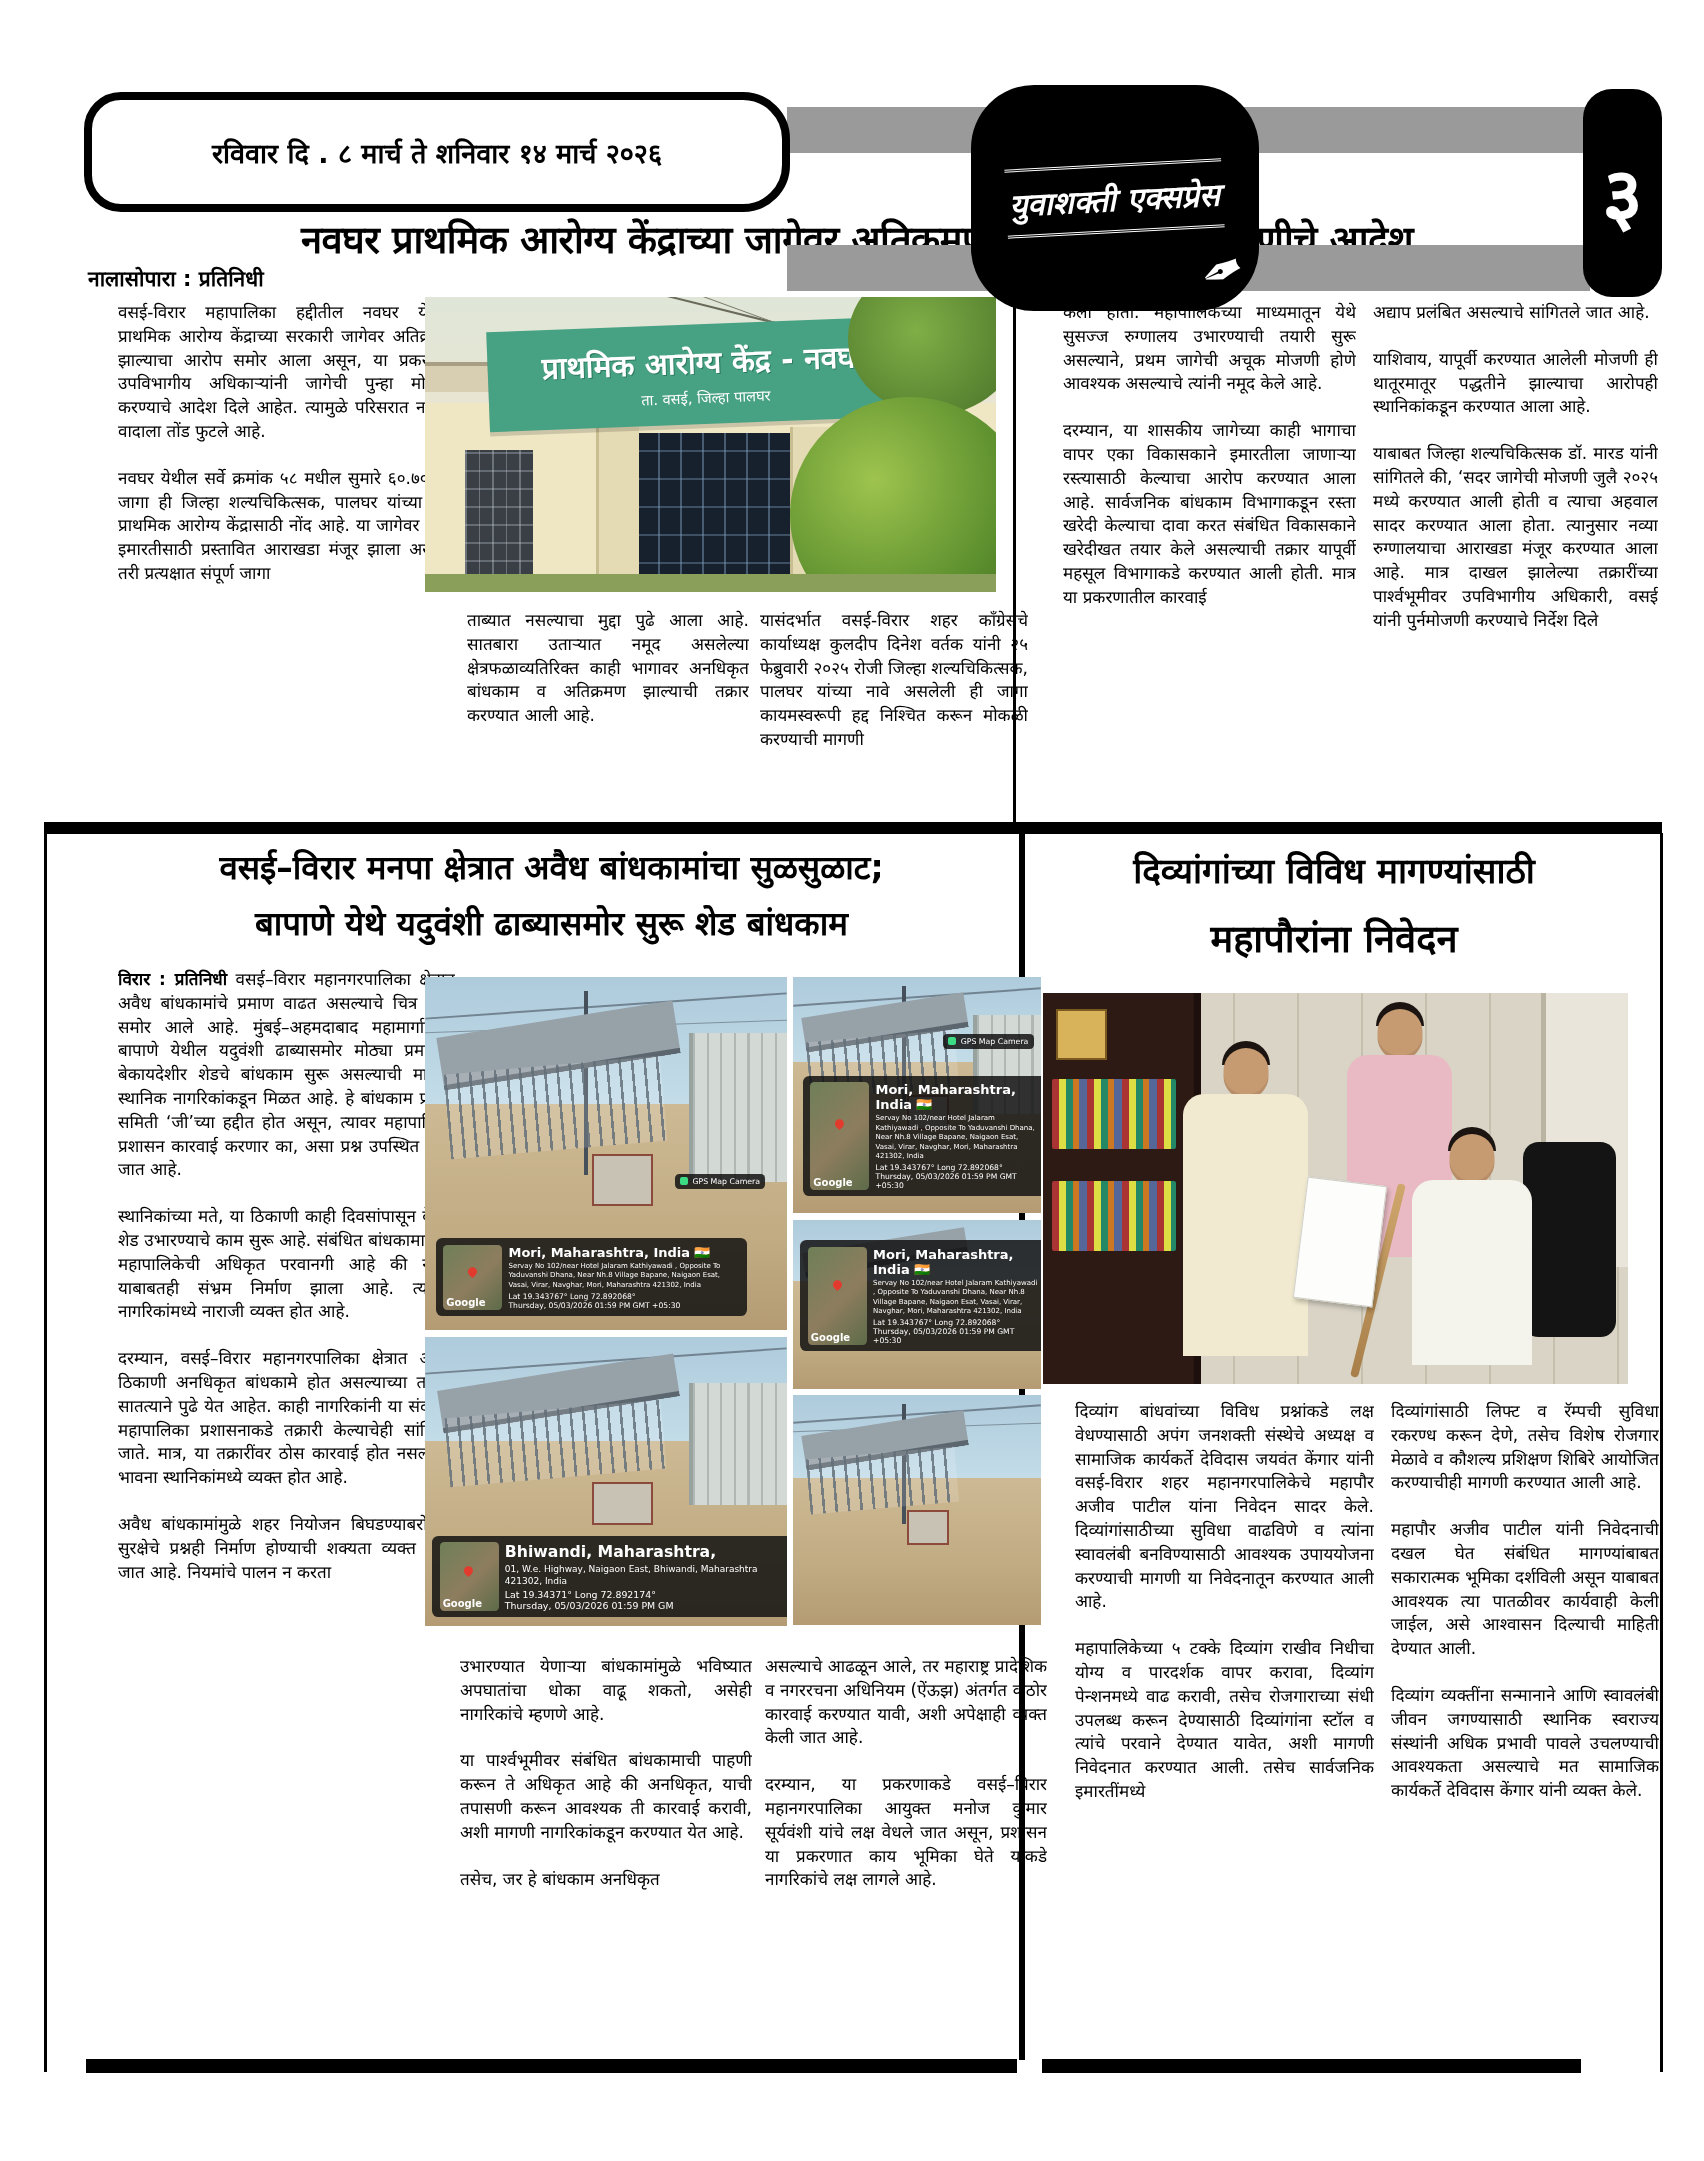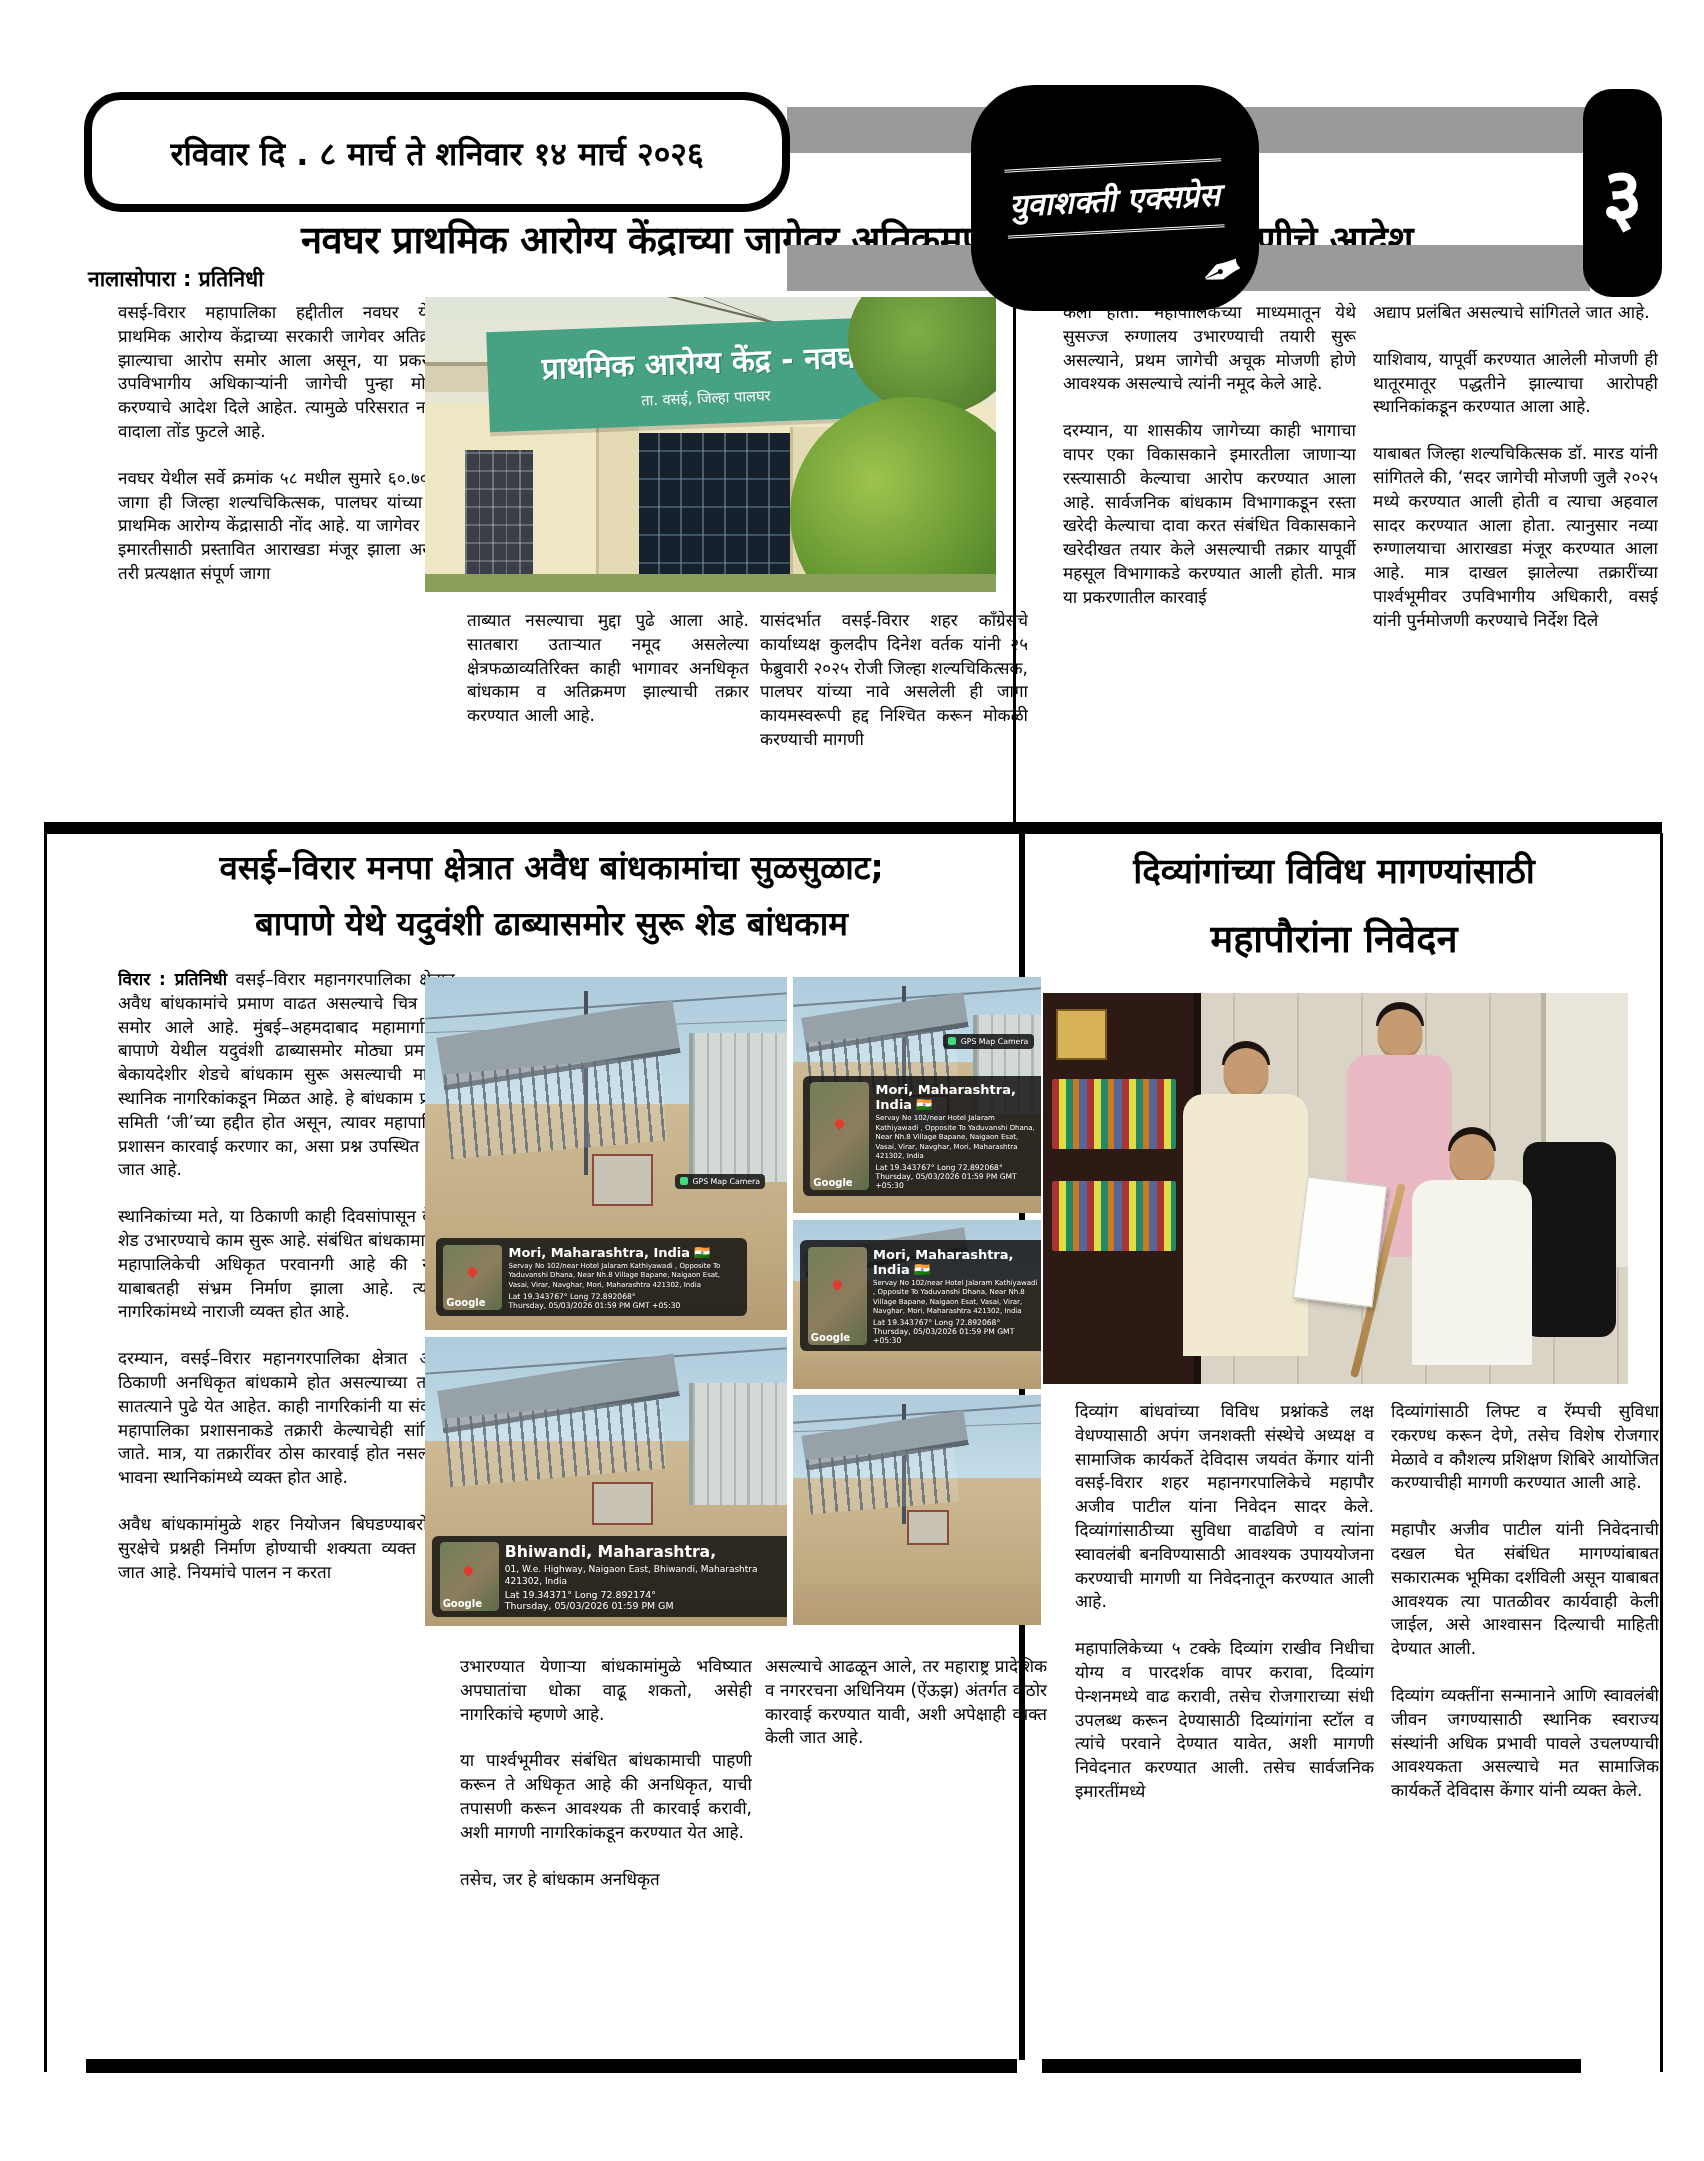--- a/index.html
+++ b/index.html
@@ -4,21 +4,21 @@
 <style>
   html,body{margin:0;padding:0;background:#ffffff;}
   .page{position:relative;width:1705px;height:2161px;background:#fff;overflow:hidden;
         font-family:"DejaVu Sans",sans-serif;color:#000;}
   .abs{position:absolute;}
 
   
   .date-box{left:84px;top:92px;width:706px;height:120px;border:8.4px solid #000;
             border-radius:37px 47px 47px 37px;display:flex;align-items:center;justify-content:center;
             box-sizing:border-box;background:#fff;z-index:3;}
-  .date-box span{font-size:32px;font-weight:bold;}
+  .date-box span{font-size:27px;font-weight:bold;}
   .gray-band{background:#9a9a9a;left:787px;width:803px;height:46px;z-index:1;}
   .band-top{top:107px;} .band-bottom{top:245px;}
   .masthead{left:971px;top:85px;width:288px;height:226px;background:#000;border-radius:63px;
             z-index:2;display:flex;align-items:center;justify-content:center;}
   .masthead-text{color:#fff;font-style:italic;font-weight:bold;font-size:31px;text-align:center;
             border-top:3.1px double #fff;border-bottom:3.1px double #fff;padding:10.5px 3.1px;transform:rotate(-3deg);}
   .quill{position:absolute;right:15.7px;bottom:9.4px;color:#fff;font-size:52px;transform:rotate(-25deg) scaleX(-1);}
   .page-num{left:1583px;top:89px;width:79px;height:208px;background:#000;border-radius:29px;z-index:3;
             display:flex;align-items:center;justify-content:center;color:#fff;font-size:78px;font-weight:bold;}
 
@@ -334,20 +334,21 @@
     </div>
   </div>
 
   <div class="abs col a2c2">
     <p>उभारण्यात येणाऱ्या बांधकामांमुळे भविष्यात अपघातांचा धोका वाढू शकतो, असेही नागरिकांचे म्हणणे आहे.</p>
     <p>या पार्श्वभूमीवर संबंधित बांधकामाची पाहणी करून ते अधिकृत आहे की अनधिकृत, याची तपासणी करून आवश्यक ती कारवाई करावी, अशी मागणी नागरिकांकडून करण्यात येत आहे.</p>
     <p>तसेच, जर हे बांधकाम अनधिकृत</p>
   </div>
   <div class="abs col a2c3">
     <p>असल्याचे आढळून आले, तर महाराष्ट्र प्रादेशिक व नगररचना अधिनियम (ऐंऊझ) अंतर्गत कठोर कारवाई करण्यात यावी, अशी अपेक्षाही व्यक्त केली जात आहे.</p>
+    <p>दरम्यान, या प्रकरणाकडे वसई–विरार महानगरपालिका आयुक्त मनोज कुमार सूर्यवंशी यांचे लक्ष वेधले जात असून, प्रशासन या प्रकरणात काय भूमिका घेते याकडे नागरिकांचे लक्ष लागले आहे.</p>
   </div>
 
   <div class="abs a3h1">दिव्यांगांच्या विविध मागण्यांसाठी</div>
   <div class="abs a3h2">महापौरांना निवेदन</div>
 
   <div class="abs office a3photo">
     <div class="of-window"></div>
     <div class="of-shelf">
       <div class="of-cert"></div>
       <div class="of-books bk1"></div>

